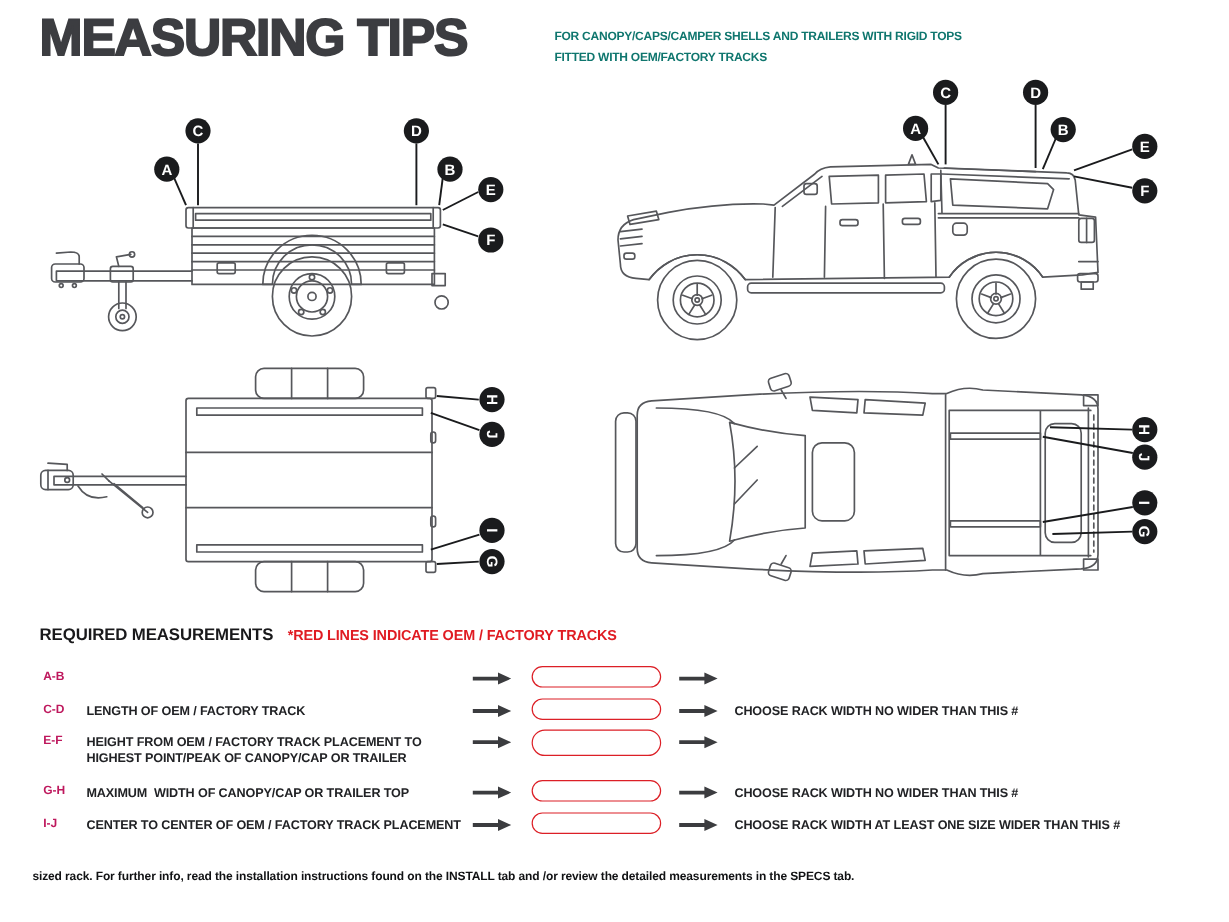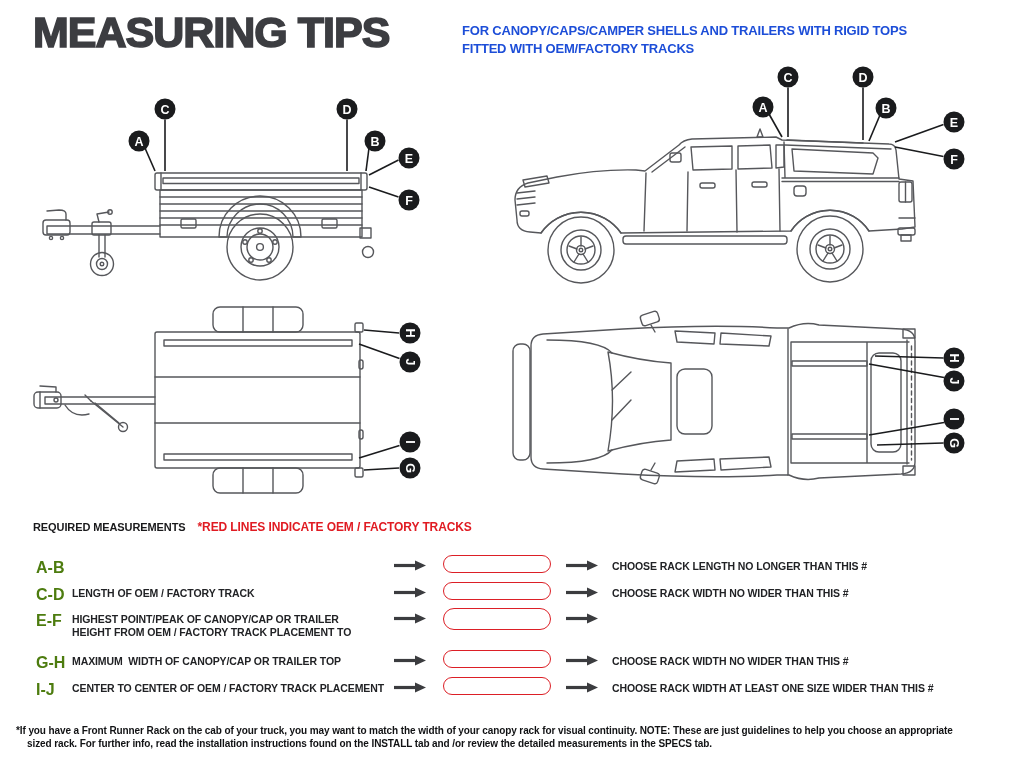--- a/index.html
+++ b/index.html
@@ -3,44 +3,44 @@
 <meta charset="utf-8">
 <style>
   html,body{margin:0;padding:0;}
   body{width:1024px;height:768px;position:relative;overflow:hidden;background:#fff;
        font-family:"Liberation Sans",sans-serif;}
   .abs{position:absolute;}
 
   
   #title{left:33px;top:10px;font-size:43px;font-weight:bold;letter-spacing:-1px;
          color:#3c3d41;-webkit-text-stroke:1.6px #3c3d41;line-height:1.05;}
-  #subtitle{left:462px;top:22px;font-size:13px;font-weight:bold;color:#1d4ed8;
+  #subtitle{left:462px;top:22px;font-size:10px;font-weight:bold;color:#0f766e;
             line-height:17.5px;letter-spacing:-.2px;}
 
   
   svg.diagram{position:absolute;overflow:visible;}
   .art path,.art rect,.art circle,.art line,.art polygon,.art polyline{
       stroke:#56575b;fill:none;stroke-width:1.4;stroke-linecap:round;stroke-linejoin:round;}
   .wfill{fill:#fff;}
   .gfill{fill:#8f9195;stroke:none;}
   .dfill{fill:#3c3d41;stroke:none;}
   .glass{fill:#d3d4d6;}
   .track{fill:#dc1f26;stroke:none;}
   .marker line,.marker polyline{stroke:#1a1b1d;stroke-width:1.6;fill:none;}
   .marker circle{fill:#1a1b1d;stroke:none;}
   .marker text{fill:#fff;font-family:"Liberation Sans",sans-serif;font-size:12.5px;
                font-weight:bold;text-anchor:middle;}
 
   
   #sec-head{left:33px;top:520px;display:flex;gap:12px;align-items:baseline;}
-  #sec-head .black{font-size:11px;font-weight:bold;color:#19191b;letter-spacing:-.1px;}
+  #sec-head .black{font-size:14px;font-weight:bold;color:#19191b;letter-spacing:-.1px;}
   #sec-head .red{font-size:12px;font-weight:bold;color:#e01b22;letter-spacing:-.1px;text-align:right;}
 
   .mrow{position:absolute;left:0;width:1024px;height:42px;}
-  .mrow .range{position:absolute;left:36px;top:0;font-size:16px;font-weight:bold;color:#4d7c0f;}
+  .mrow .range{position:absolute;left:36px;top:0;font-size:10px;font-weight:bold;color:#be185d;}
   .mrow .desc{position:absolute;left:72px;top:1px;}
   .mrow .guide{position:absolute;left:612px;top:1px;}
   .tline{font-size:10.5px;line-height:13px;font-weight:bold;color:#212225;
          letter-spacing:-.1px;white-space:pre;}
   .arr{position:absolute;top:1px;}
   .arr.a1{left:393px;} .arr.a2{left:565px;}
   .pill{position:absolute;left:443px;top:-4px;width:108px;height:18px;background:#fff;
         border:1.6px solid #dc1f26;border-radius:11px;box-sizing:border-box;}
   .pill.tall{height:22px;border-radius:12px;}
 
@@ -341,23 +341,20 @@
   <div class="range">A-B</div>
   <svg class="arr a1" width="34" height="11" viewBox="0 0 34 11">
       <line x1="1" y1="5.5" x2="23" y2="5.5" stroke="#3b3c3f" stroke-width="3.2"></line>
       <polygon points="22,0.5 33,5.5 22,10.5" fill="#3b3c3f"></polygon>
     </svg>
   <div class="pill"></div>
   <svg class="arr a2" width="34" height="11" viewBox="0 0 34 11">
       <line x1="1" y1="5.5" x2="23" y2="5.5" stroke="#3b3c3f" stroke-width="3.2"></line>
       <polygon points="22,0.5 33,5.5 22,10.5" fill="#3b3c3f"></polygon>
     </svg>
-  <div class="guide">
-      <div class="tline">CHOOSE RACK LENGTH NO LONGER THAN THIS #</div>
-    </div>
 </div>
 
 <div class="mrow" style="top:586px">
   <div class="range">C-D</div>
   <div class="desc">
       <div class="tline">LENGTH OF OEM / FACTORY TRACK</div>
     </div>
   <svg class="arr a1" width="34" height="11" viewBox="0 0 34 11">
       <line x1="1" y1="5.5" x2="23" y2="5.5" stroke="#3b3c3f" stroke-width="3.2"></line>
       <polygon points="22,0.5 33,5.5 22,10.5" fill="#3b3c3f"></polygon>
@@ -368,22 +365,22 @@
       <polygon points="22,0.5 33,5.5 22,10.5" fill="#3b3c3f"></polygon>
     </svg>
   <div class="guide">
       <div class="tline">CHOOSE RACK WIDTH NO WIDER THAN THIS #</div>
     </div>
 </div>
 
 <div class="mrow" style="top:612px">
   <div class="range">E-F</div>
   <div class="desc">
+    <div class="tline">HEIGHT FROM OEM / FACTORY TRACK PLACEMENT TO</div>
     <div class="tline">HIGHEST POINT/PEAK OF CANOPY/CAP OR TRAILER</div>
-    <div class="tline">HEIGHT FROM OEM / FACTORY TRACK PLACEMENT TO</div>
   </div>
   <svg class="arr a1" width="34" height="11" viewBox="0 0 34 11">
       <line x1="1" y1="5.5" x2="23" y2="5.5" stroke="#3b3c3f" stroke-width="3.2"></line>
       <polygon points="22,0.5 33,5.5 22,10.5" fill="#3b3c3f"></polygon>
     </svg>
   <div class="pill tall"></div>
   <svg class="arr a2" width="34" height="11" viewBox="0 0 34 11">
       <line x1="1" y1="5.5" x2="23" y2="5.5" stroke="#3b3c3f" stroke-width="3.2"></line>
       <polygon points="22,0.5 33,5.5 22,10.5" fill="#3b3c3f"></polygon>
     </svg>
@@ -423,15 +420,14 @@
   <svg class="arr a2" width="34" height="11" viewBox="0 0 34 11">
       <line x1="1" y1="5.5" x2="23" y2="5.5" stroke="#3b3c3f" stroke-width="3.2"></line>
       <polygon points="22,0.5 33,5.5 22,10.5" fill="#3b3c3f"></polygon>
     </svg>
   <div class="guide">
       <div class="tline">CHOOSE RACK WIDTH AT LEAST ONE SIZE WIDER THAN THIS #</div>
     </div>
 </div>
 
 <div id="footnote" class="abs">
-  <div class="l1">*If you have a Front Runner Rack on the cab of your truck, you may want to match the width of your canopy rack for visual continuity. NOTE: These are just guidelines to help you choose an appropriate</div>
   <div class="l2">sized rack. For further info, read the installation instructions found on the INSTALL tab and /or review the detailed measurements in the SPECS tab.</div>
 </div>
 
 </body></html>

